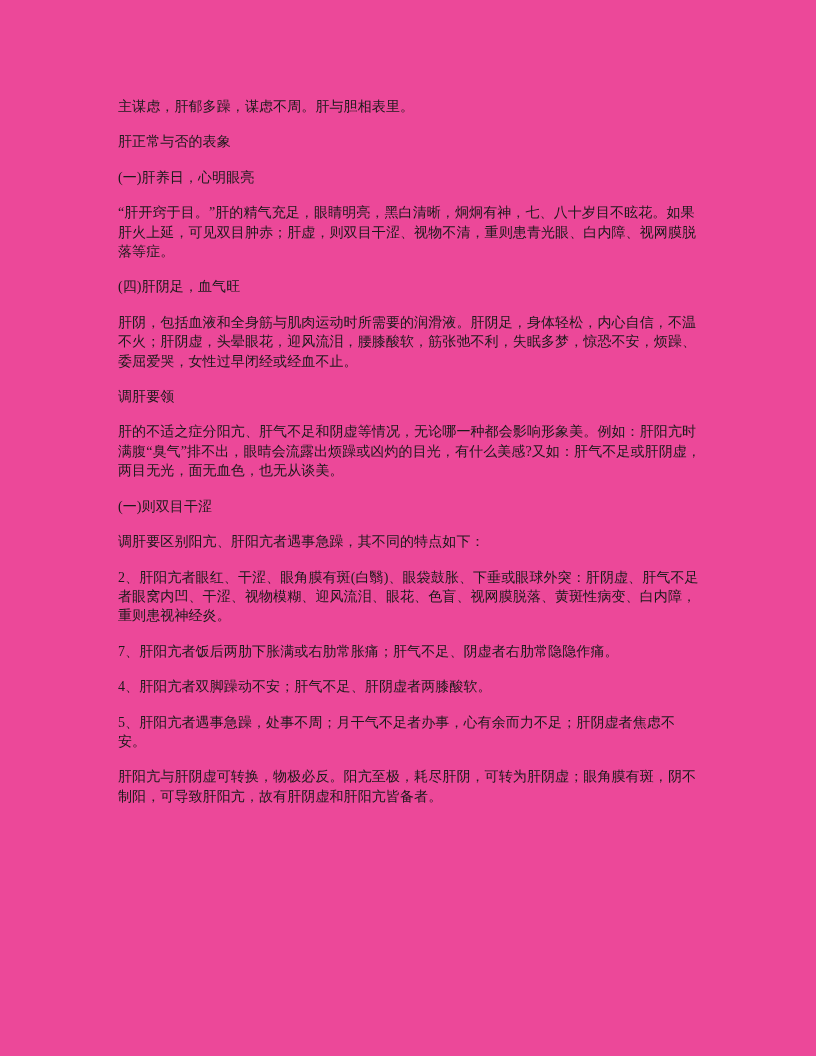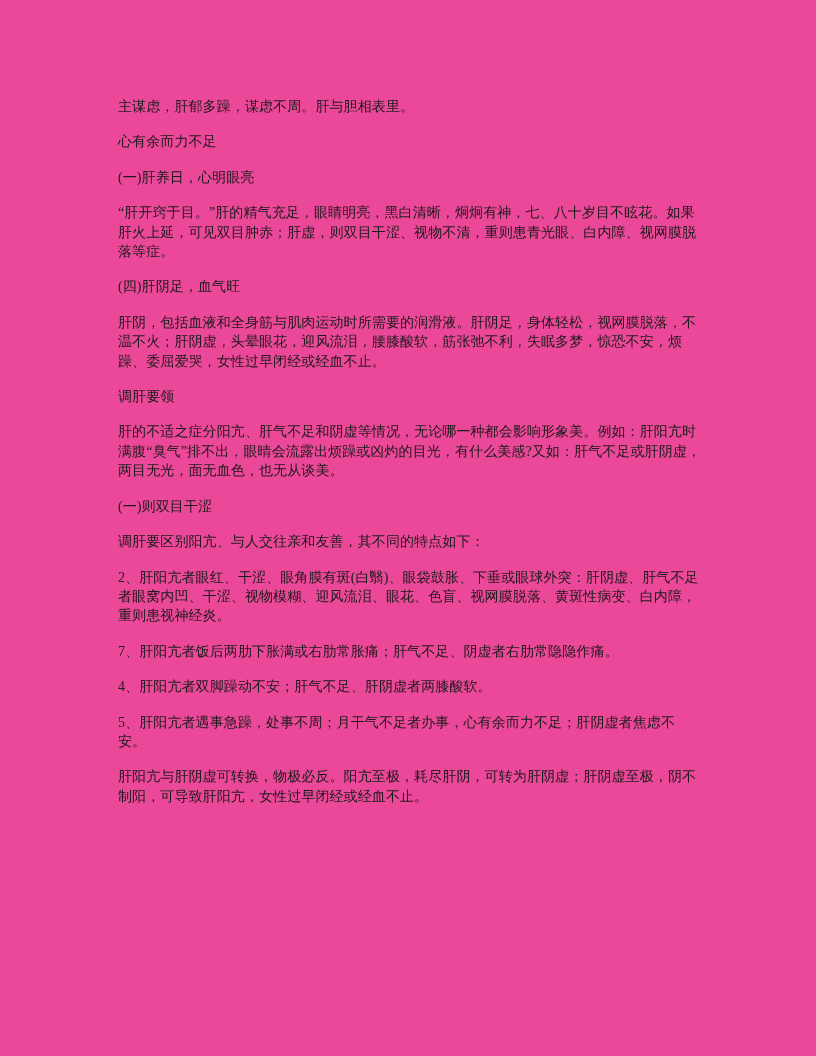--- a/index.html
+++ b/index.html
@@ -25,27 +25,27 @@
     color: #1a1a1a;
     text-align: left;
     word-break: break-all;
   }
 </style>
 </head>
 <body>
 
 <div class="page">
   <p>主谋虑，肝郁多躁，谋虑不周。肝与胆相表里。</p>
-  <p>心有余而力不足</p>
+  <p>肝正常与否的表象</p>
   <p>(一)肝养日，心明眼亮</p>
   <p>“肝开窍于目。”肝的精气充足，眼睛明亮，黑白清晰，炯炯有神，七、八十岁目不眩花。如果肝火上延，可见双目肿赤；肝虚，则双目干涩、视物不清，重则患青光眼、白内障、视网膜脱落等症。</p>
   <p>(四)肝阴足，血气旺</p>
-  <p>肝阴，包括血液和全身筋与肌肉运动时所需要的润滑液。肝阴足，身体轻松，视网膜脱落，不温不火；肝阴虚，头晕眼花，迎风流泪，腰膝酸软，筋张弛不利，失眠多梦，惊恐不安，烦躁、委屈爱哭，女性过早闭经或经血不止。</p>
+  <p>肝阴，包括血液和全身筋与肌肉运动时所需要的润滑液。肝阴足，身体轻松，内心自信，不温不火；肝阴虚，头晕眼花，迎风流泪，腰膝酸软，筋张弛不利，失眠多梦，惊恐不安，烦躁、委屈爱哭，女性过早闭经或经血不止。</p>
   <p>调肝要领</p>
   <p>肝的不适之症分阳亢、肝气不足和阴虚等情况，无论哪一种都会影响形象美。例如：肝阳亢时满腹“臭气”排不出，眼晴会流露出烦躁或凶灼的目光，有什么美感?又如：肝气不足或肝阴虚，两目无光，面无血色，也无从谈美。</p>
   <p>(一)则双目干涩</p>
-  <p>调肝要区别阳亢、与人交往亲和友善，其不同的特点如下：</p>
+  <p>调肝要区别阳亢、肝阳亢者遇事急躁，其不同的特点如下：</p>
   <p>2、肝阳亢者眼红、干涩、眼角膜有斑(白翳)、眼袋鼓胀、下垂或眼球外突：肝阴虚、肝气不足者眼窝内凹、干涩、视物模糊、迎风流泪、眼花、色盲、视网膜脱落、黄斑性病变、白内障，重则患视神经炎。</p>
   <p>7、肝阳亢者饭后两肋下胀满或右肋常胀痛；肝气不足、阴虚者右肋常隐隐作痛。</p>
   <p>4、肝阳亢者双脚躁动不安；肝气不足、肝阴虚者两膝酸软。</p>
   <p>5、肝阳亢者遇事急躁，处事不周；月干气不足者办事，心有余而力不足；肝阴虚者焦虑不安。</p>
-  <p>肝阳亢与肝阴虚可转换，物极必反。阳亢至极，耗尽肝阴，可转为肝阴虚；肝阴虚至极，阴不制阳，可导致肝阳亢，女性过早闭经或经血不止。</p>
+  <p>肝阳亢与肝阴虚可转换，物极必反。阳亢至极，耗尽肝阴，可转为肝阴虚；眼角膜有斑，阴不制阳，可导致肝阳亢，故有肝阴虚和肝阳亢皆备者。</p>
 </div>
 
 </body></html>

